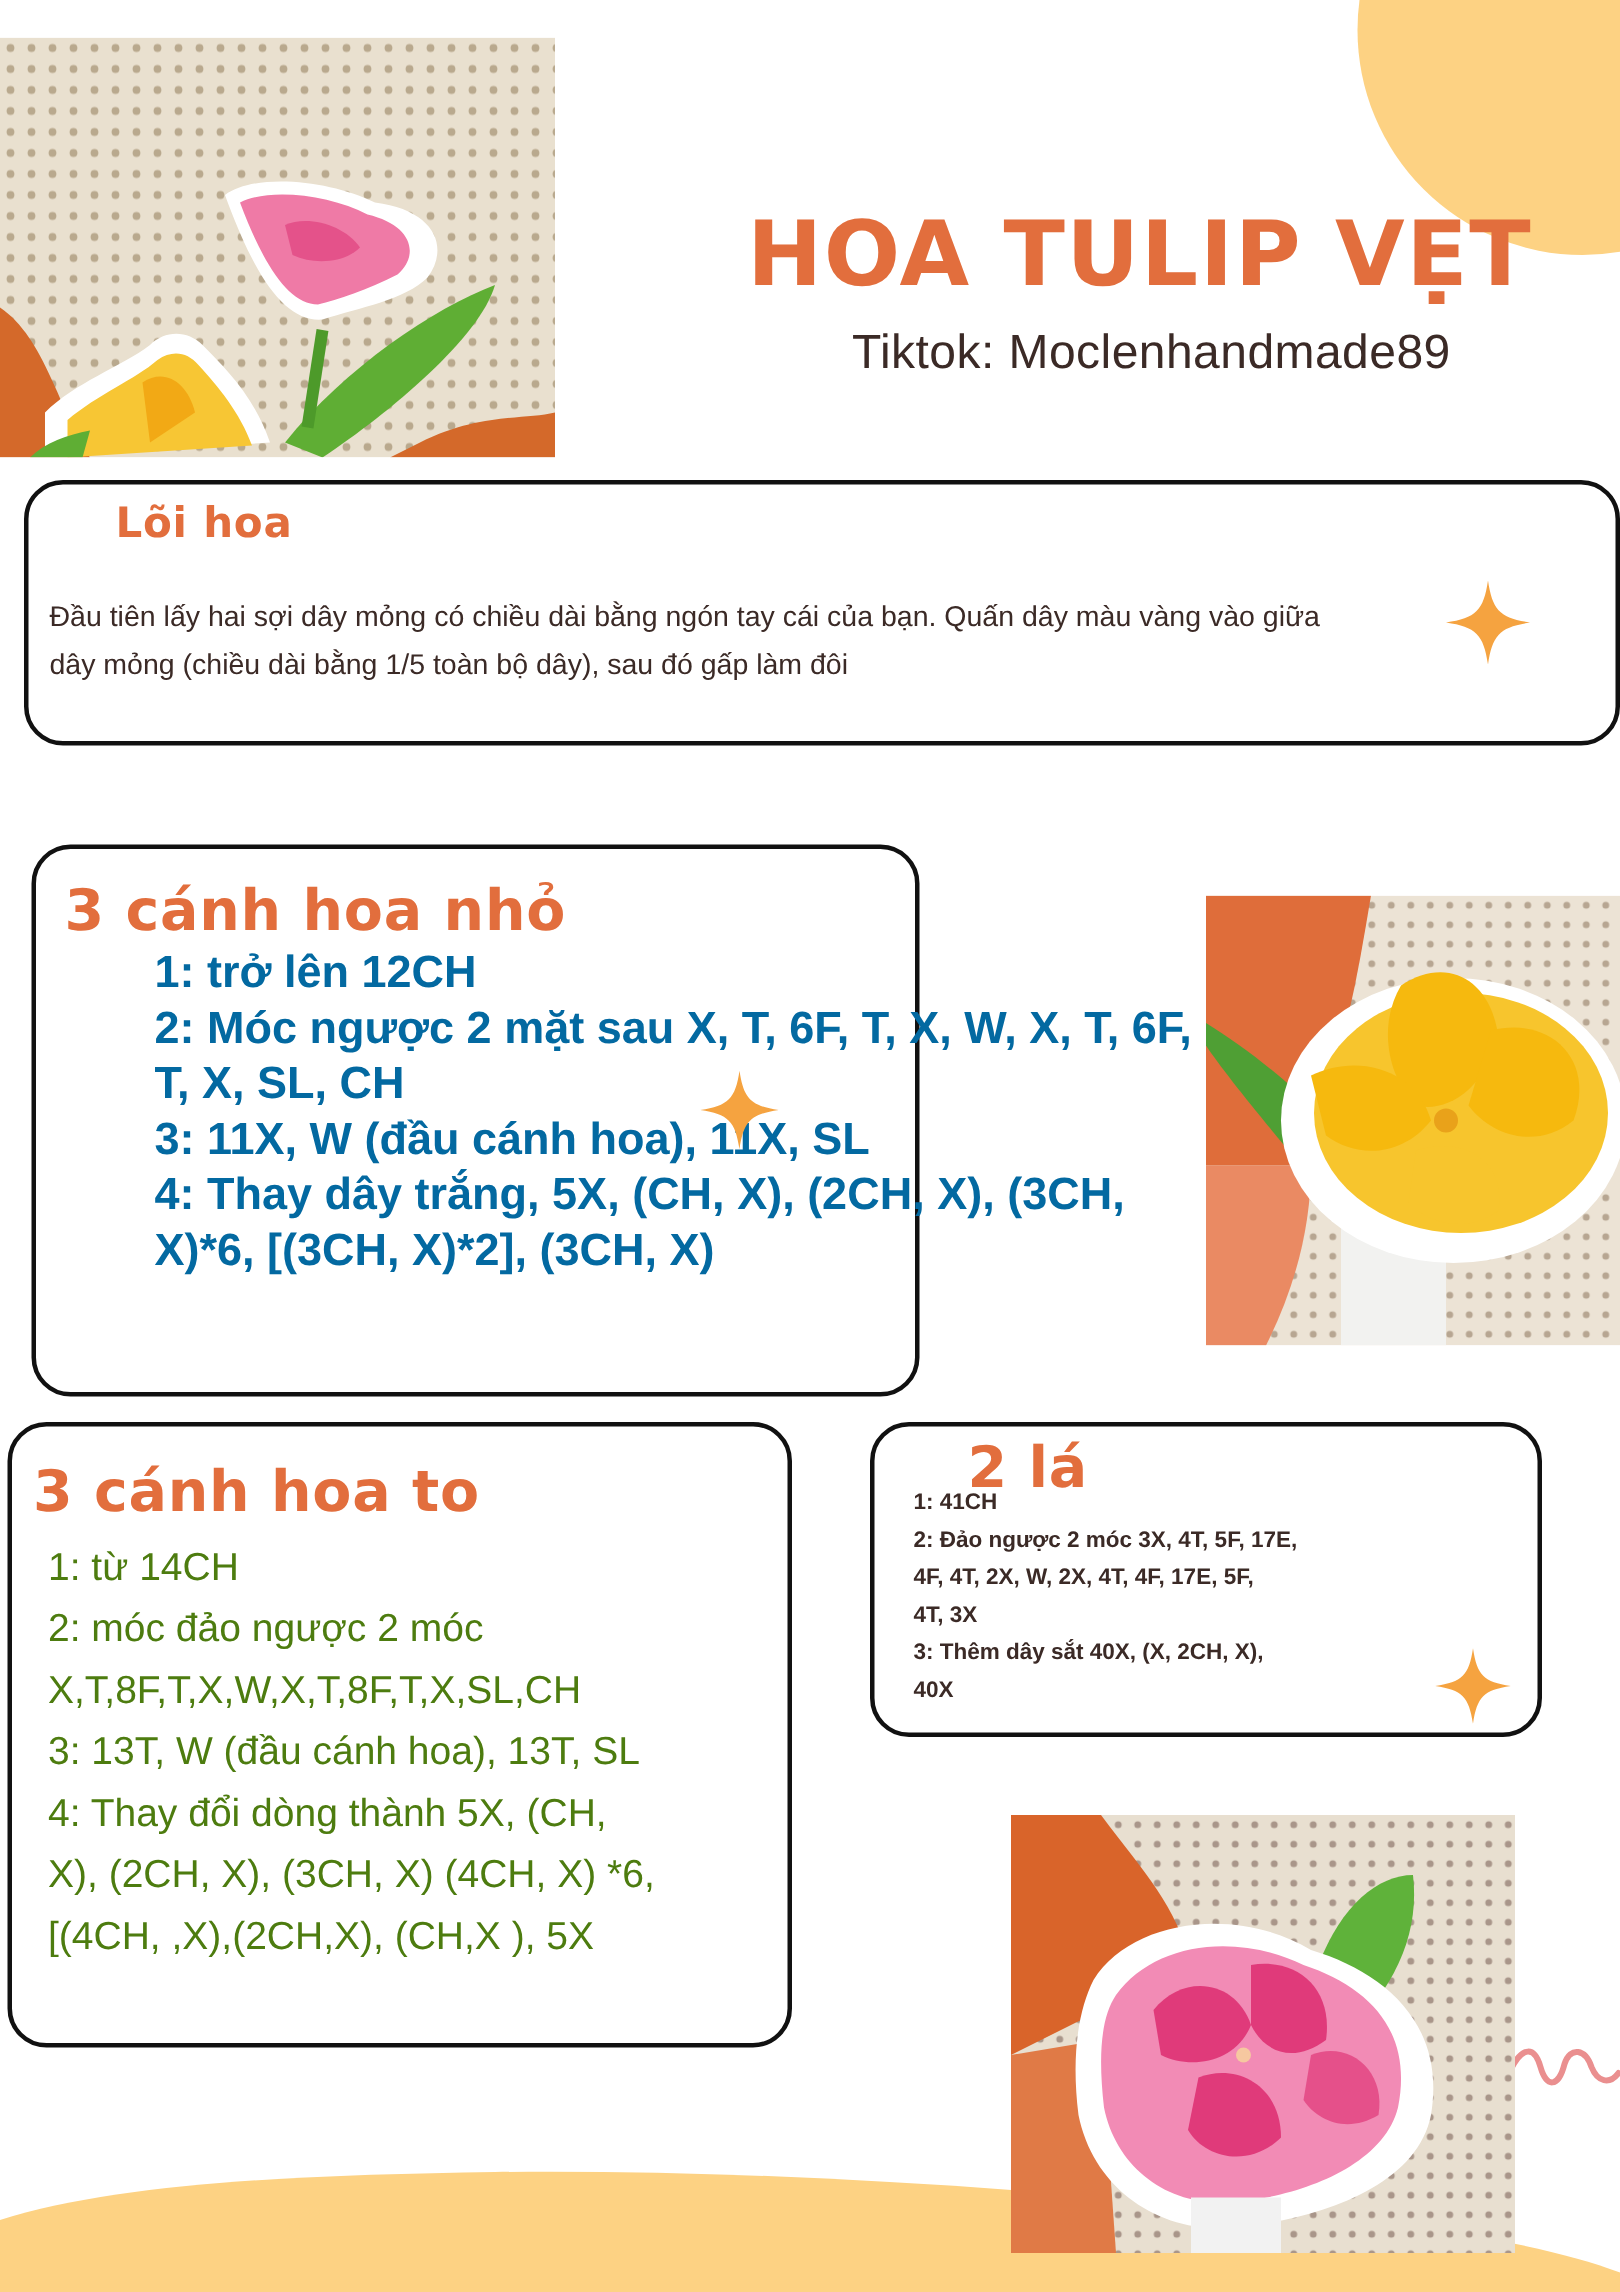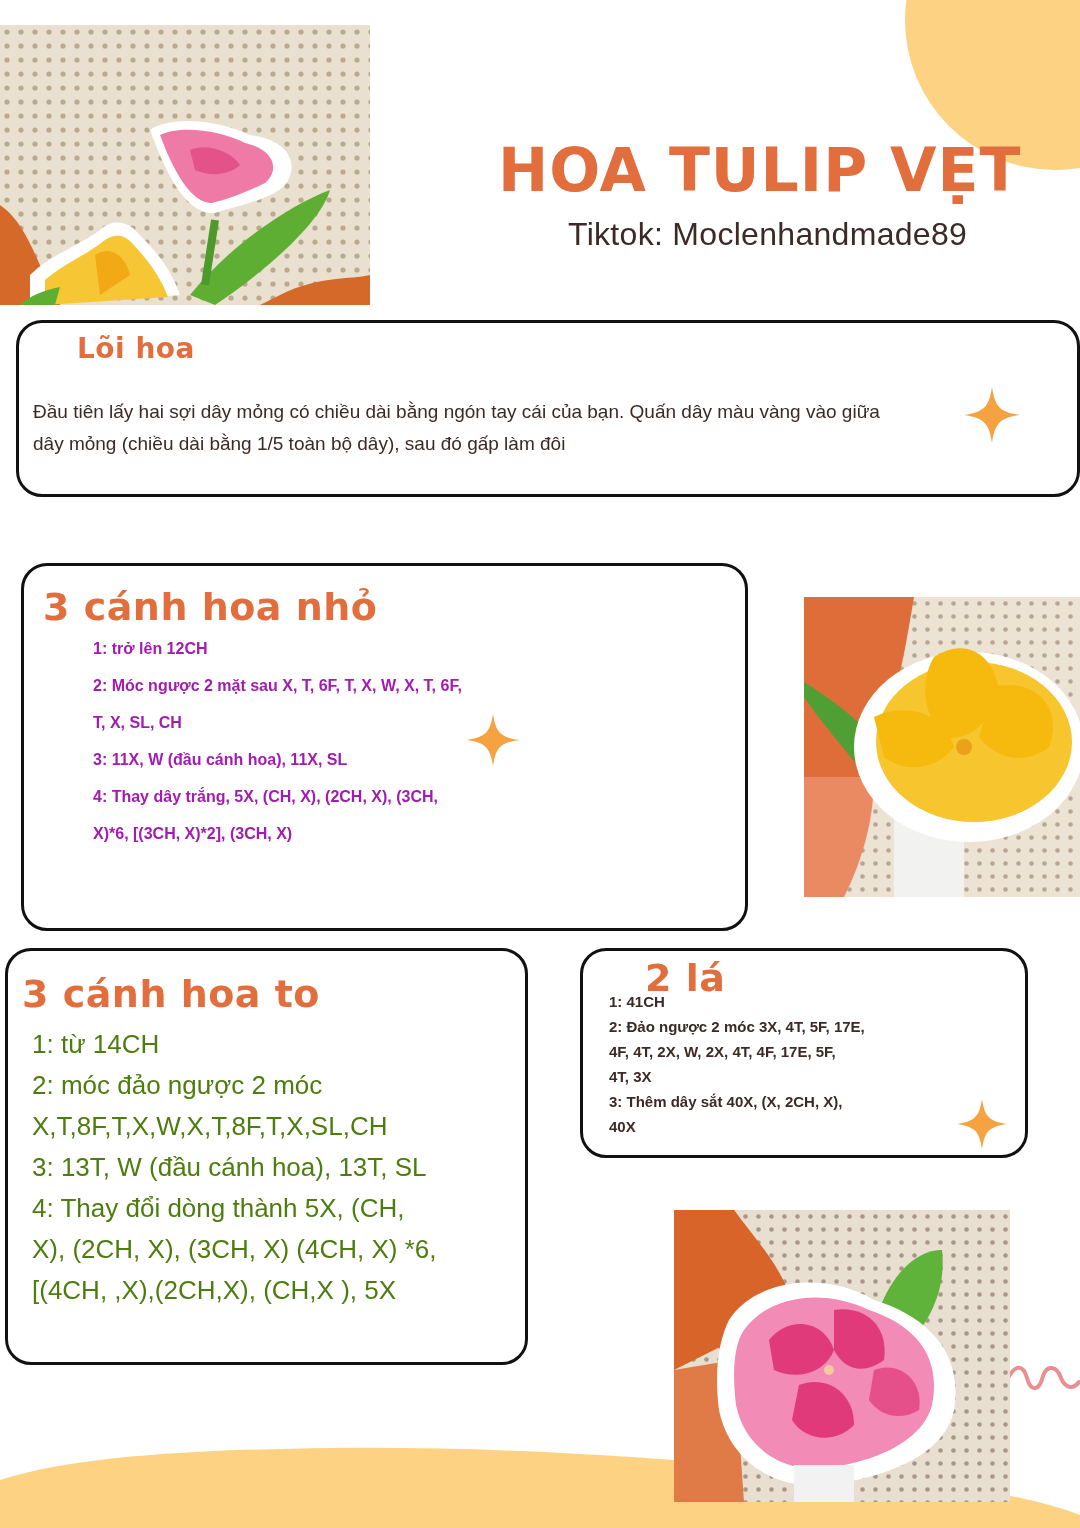--- a/index.html
+++ b/index.html
@@ -44,23 +44,23 @@
   .card-heading {
     font-family: "DejaVu Sans", sans-serif; font-weight: bold;
     color: #e26e3d; line-height: 1; letter-spacing: 0.5px;
   }
   .line { display: block; white-space: nowrap; }
 
   .core-card { left: 16px; top: 320px; width: 1064px; height: 177px; }
   .core-card .card-heading { position: absolute; left: 16px; top: 12px; font-size: 28px; margin-left: 42px; }
   .core-card .body { position: absolute; left: 14px; top: 73px; font-size: 19px; line-height: 32px; color: #3b2a26; font-family: "Liberation Sans", sans-serif; }
 
-  .small-card { left: 21px; top: 563px; width: 727px; height: 368px; }
+  .small-card { left: 21px; top: 563px; width: 592px; height: 368px; }
   .small-card .card-heading { position: absolute; left: 19px; top: 22px; font-size: 38px; }
-  .small-card .body { position: absolute; left: 69px; top: 64px; font-size: 16px; line-height: 37px; font-weight: bold; color: #a21caf; font-family: "Liberation Sans", sans-serif; }
+  .small-card .body { position: absolute; left: 79px; top: 64px; font-size: 30px; line-height: 37px; font-weight: bold; color: #0369a1; font-family: "Liberation Sans", sans-serif; }
 
   .big-card { left: 5px; top: 948px; width: 523px; height: 417px; }
   .big-card .card-heading { position: absolute; left: 14px; top: 24px; font-size: 38px; }
   .big-card .body { position: absolute; left: 24px; top: 73px; font-size: 26px; line-height: 41px; color: #4d7c0f; font-family: "Liberation Sans", sans-serif; }
 
   .leaf-card { left: 580px; top: 948px; width: 448px; height: 210px; }
   .leaf-card .card-heading { position: absolute; left: 62px; top: 8px; font-size: 38px; }
   .leaf-card .body { position: absolute; left: 26px; top: 38px; font-size: 15px; line-height: 25px; color: #3b2a26; font-family: "Liberation Sans", sans-serif; font-weight: bold; }
 
   .sparkle { position: absolute; width: 60px; height: 60px; }

